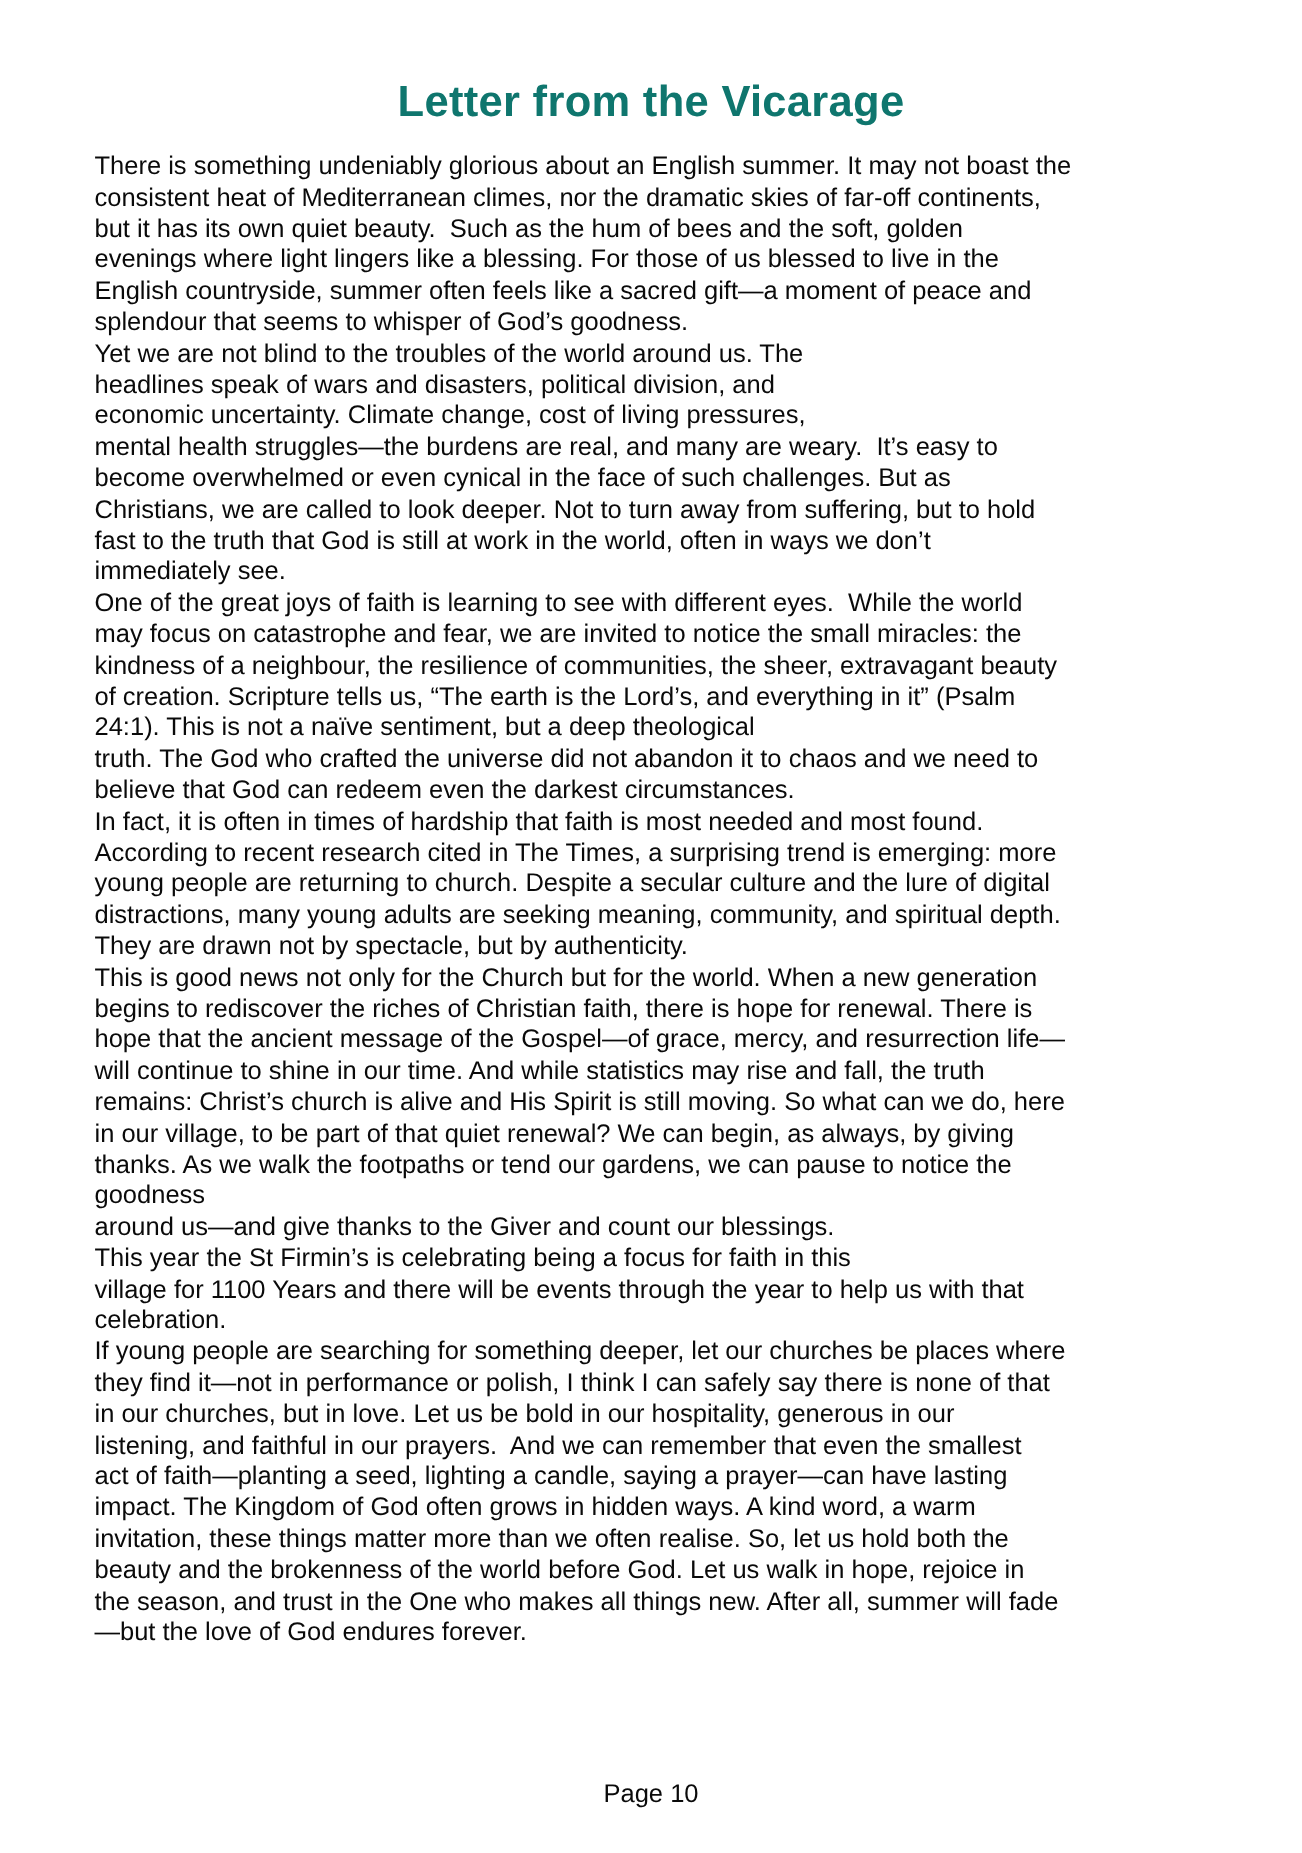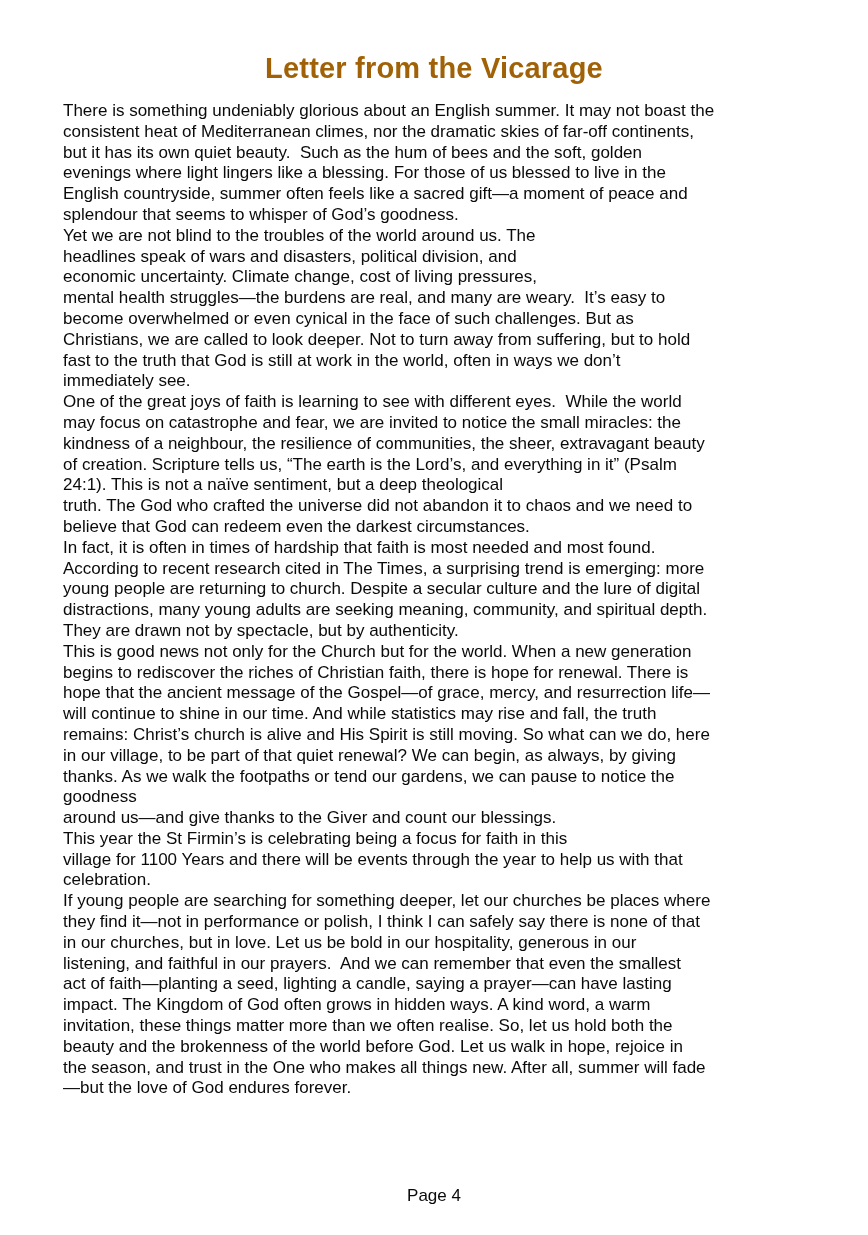--- a/index.html
+++ b/index.html
@@ -19,21 +19,21 @@
   }
   .doc-title {
     position: absolute;
     top: 52px;
     left: 0;
     width: 100%;
     text-align: center;
     font-size: 29px;
     font-weight: 700;
     letter-spacing: 0.2px;
-    color: #a16207;
+    color: #0f766e;
   }
   .doc-body {
     position: absolute;
     top: 101px;
     left: 63px;
     width: 772px;
     font-size: 17px;
     line-height: 20.8px;
     font-weight: 500;
     white-space: pre-wrap;
@@ -97,14 +97,14 @@
 they find it—not in performance or polish, I think I can safely say there is none of that
 in our churches, but in love. Let us be bold in our hospitality, generous in our
 listening, and faithful in our prayers.  And we can remember that even the smallest
 act of faith—planting a seed, lighting a candle, saying a prayer—can have lasting
 impact. The Kingdom of God often grows in hidden ways. A kind word, a warm
 invitation, these things matter more than we often realise. So, let us hold both the
 beauty and the brokenness of the world before God. Let us walk in hope, rejoice in
 the season, and trust in the One who makes all things new. After all, summer will fade
 —but the love of God endures forever.</div>
 
-  <div class="doc-footer">Page 4</div>
+  <div class="doc-footer">Page 10</div>
 </div>
 
 </body></html>

